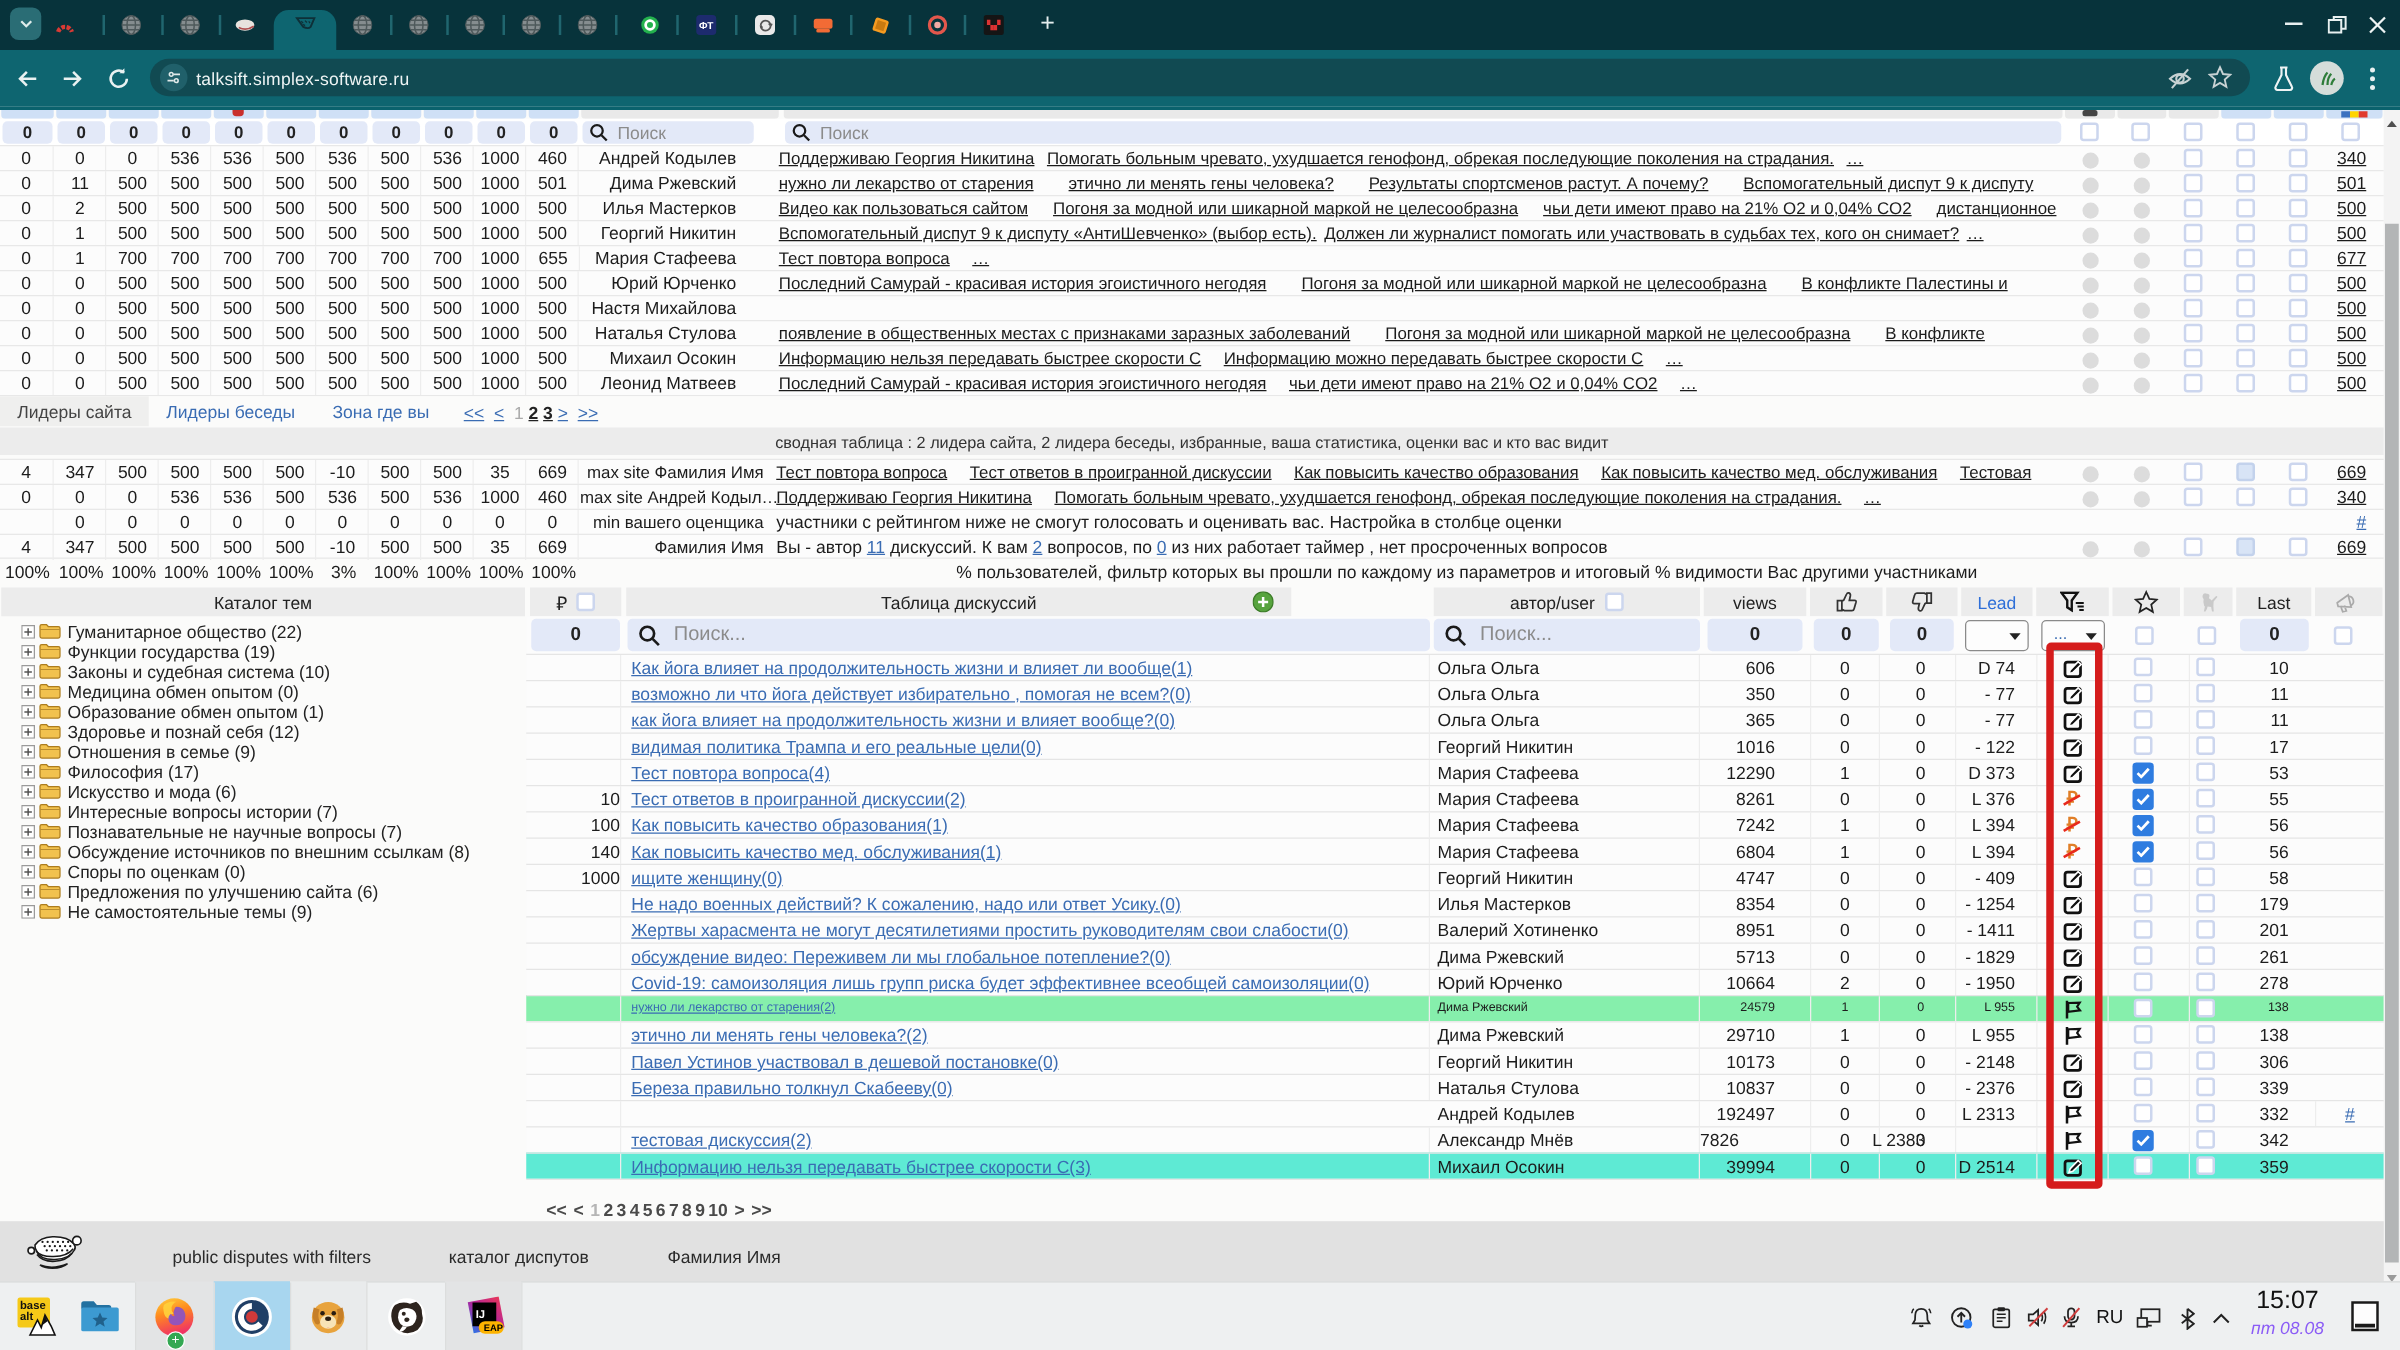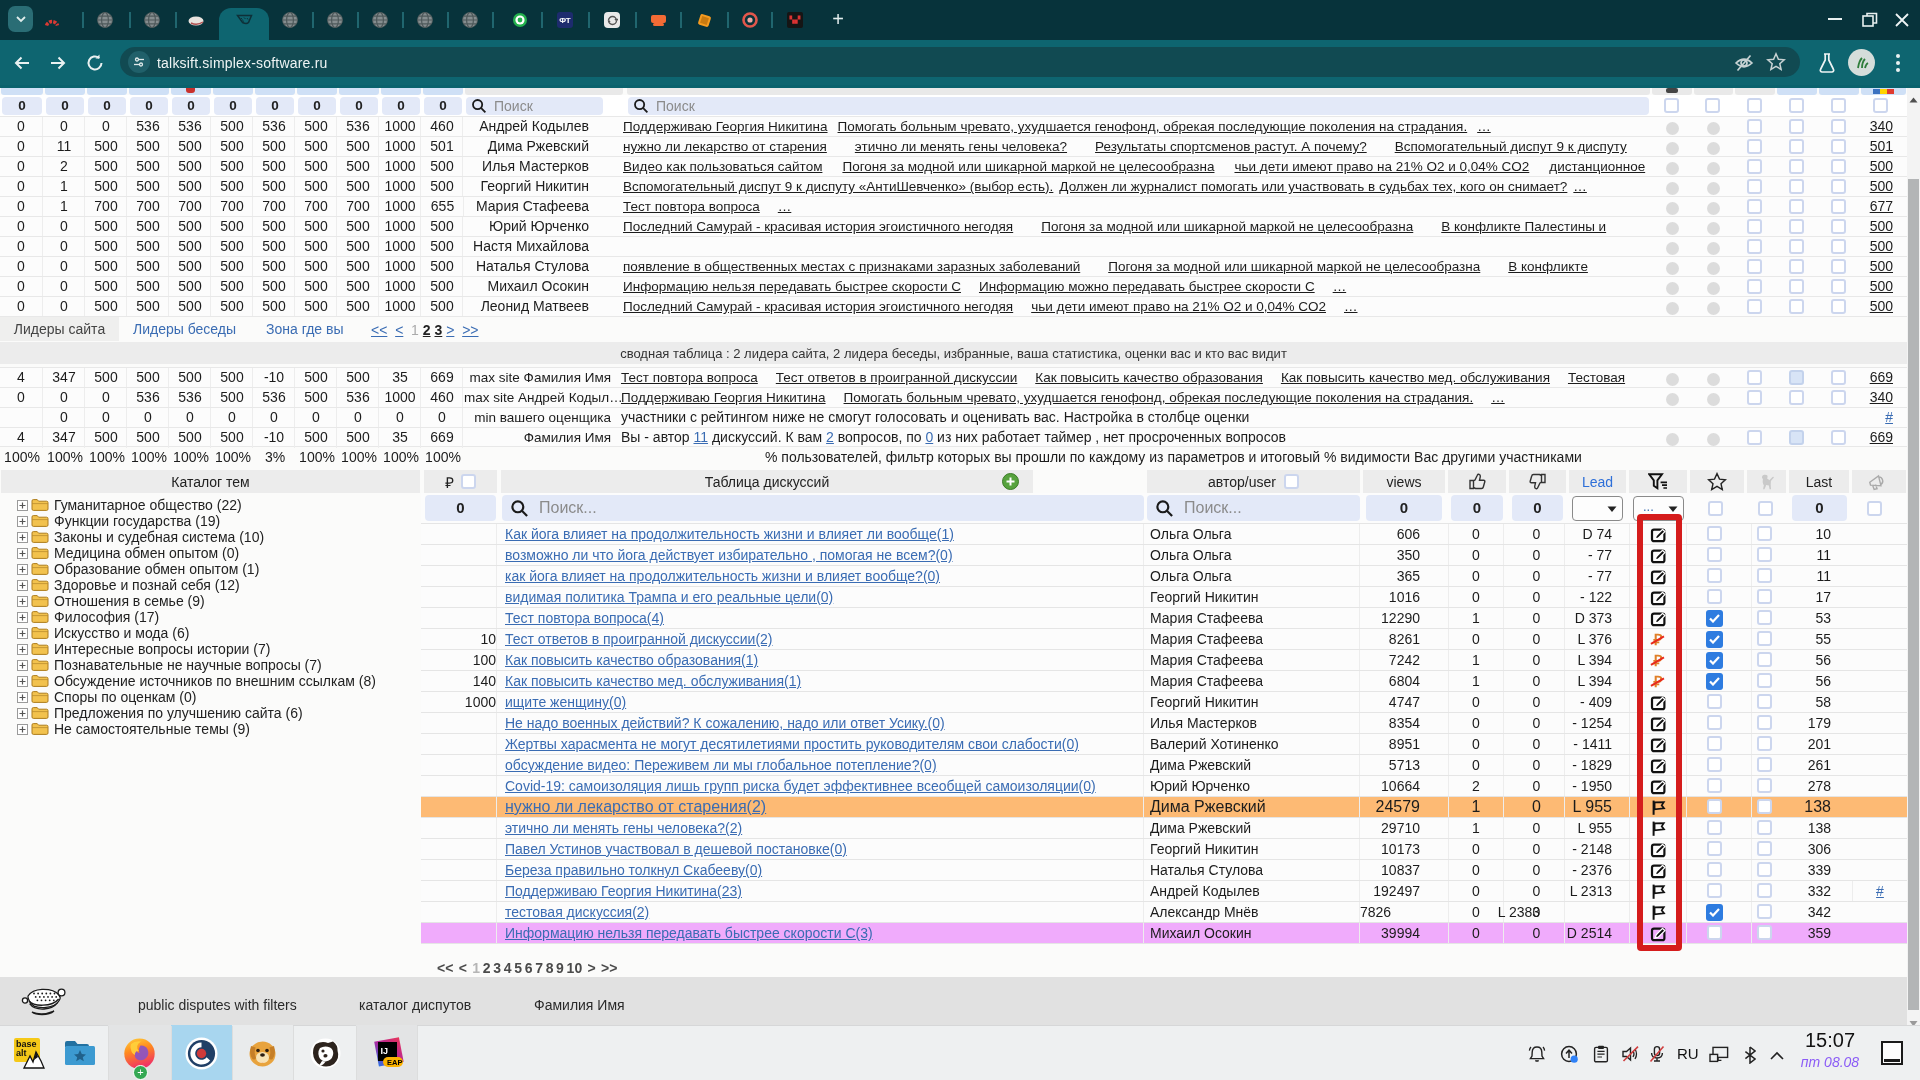--- a/index.html
+++ b/index.html
@@ -997,21 +997,21 @@
     <div class="abs" style="left:1088px;top:0;width:56px;height:21px;line-height:20px;text-align:center;border-right:1px solid #ededed;">0</div>
     <div class="abs" style="left:1141px;top:0;width:50px;height:21px;line-height:20px;text-align:right;white-space:nowrap;">- 1950</div>
     <div class="abs" style="left:1208px;top:0;width:58px;height:21px;border-left:1px solid #ededed;border-right:1px solid #ededed;text-align:center;padding-top:2px;"><svg width="17" height="17" viewBox="0 0 17 17">
         <rect x="2" y="3.6" width="12.4" height="11.6" rx="2" fill="none" stroke="#111" stroke-width="2.2"></rect>
         <path d="M5.2 13 L6.2 9.9 L12.5 3.3 L14.9 5.6 L8.2 12.1 Z" fill="#111" stroke="#fff" stroke-width="1.3"></path>
       </svg></div>
     <div class="abs cb" style="left:1286px;top:2px;"></div>
     <div class="abs cb" style="left:1336px;top:2px;"></div>
     <div class="abs" style="left:1330px;top:0;width:80px;height:21px;line-height:20px;text-align:right;border-left:1px solid #ededed;">278</div>
   </div>
-<div class="abs" style="left:421px;top:796px;width:1486px;height:21px;border-top:1px solid #e5e5e5;background:#fdba74;font-size:16px;color:#1c1c1c;white-space:nowrap;text-decoration:underline;">
+<div class="abs" style="left:421px;top:796px;width:1486px;height:21px;border-top:1px solid #e5e5e5;background:#86efac;font-size:10px;color:#1c1c1c;white-space:nowrap;text-decoration:underline;">
     <div class="abs" style="left:3px;top:0;width:73px;height:21px;text-align:right;line-height:20px;border-right:1px solid #ededed;"></div>
     <div class="abs" style="left:84px;top:0;width:639px;height:21px;line-height:20px;border-right:1px solid #ededed;"><a>нужно ли лекарство от старения(2)</a></div>
     <div class="abs" style="left:729px;top:0;width:210px;height:21px;line-height:20px;border-right:1px solid #ededed;">Дима Ржевский</div>
     <div class="abs" style="left:939px;top:0;width:60px;height:21px;line-height:20px;text-align:right;">24579</div>
     <div class="abs" style="left:1027px;top:0;width:56px;height:21px;line-height:20px;text-align:center;border-left:1px solid #ededed;border-right:1px solid #ededed;">1</div>
     <div class="abs" style="left:1088px;top:0;width:56px;height:21px;line-height:20px;text-align:center;border-right:1px solid #ededed;">0</div>
     <div class="abs" style="left:1141px;top:0;width:50px;height:21px;line-height:20px;text-align:right;white-space:nowrap;">L 955</div>
     <div class="abs" style="left:1208px;top:0;width:58px;height:21px;border-left:1px solid #ededed;border-right:1px solid #ededed;text-align:center;padding-top:2px;"><svg width="16" height="17" viewBox="0 0 16 17">
         <path d="M3.6 1.6 V15.8" stroke="#111" stroke-width="2"></path>
         <path d="M4.6 3.4 L13.8 3.1 L11.7 6.4 L14 9.3 L4.6 10.4 Z" fill="none" stroke="#111" stroke-width="1.7"></path>
@@ -1063,21 +1063,20 @@
     <div class="abs" style="left:1208px;top:0;width:58px;height:21px;border-left:1px solid #ededed;border-right:1px solid #ededed;text-align:center;padding-top:2px;"><svg width="17" height="17" viewBox="0 0 17 17">
         <rect x="2" y="3.6" width="12.4" height="11.6" rx="2" fill="none" stroke="#111" stroke-width="2.2"></rect>
         <path d="M5.2 13 L6.2 9.9 L12.5 3.3 L14.9 5.6 L8.2 12.1 Z" fill="#111" stroke="#fff" stroke-width="1.3"></path>
       </svg></div>
     <div class="abs cb" style="left:1286px;top:2px;"></div>
     <div class="abs cb" style="left:1336px;top:2px;"></div>
     <div class="abs" style="left:1330px;top:0;width:80px;height:21px;line-height:20px;text-align:right;border-left:1px solid #ededed;">339</div>
   </div>
 <div class="abs" style="left:421px;top:880px;width:1486px;height:21px;border-top:1px solid #e5e5e5;background:#fcfcfc;font-size:14px;color:#1c1c1c;white-space:nowrap;">
     <div class="abs" style="left:3px;top:0;width:73px;height:21px;text-align:right;line-height:20px;border-right:1px solid #ededed;"></div>
-    <div class="abs" style="left:84px;top:0;width:639px;height:21px;line-height:20px;border-right:1px solid #ededed;"><a>Поддерживаю Георгия Никитина(23)</a></div>
     <div class="abs" style="left:729px;top:0;width:210px;height:21px;line-height:20px;border-right:1px solid #ededed;">Андрей Кодылев</div>
     <div class="abs" style="left:939px;top:0;width:60px;height:21px;line-height:20px;text-align:right;">192497</div>
     <div class="abs" style="left:1027px;top:0;width:56px;height:21px;line-height:20px;text-align:center;border-left:1px solid #ededed;border-right:1px solid #ededed;">0</div>
     <div class="abs" style="left:1088px;top:0;width:56px;height:21px;line-height:20px;text-align:center;border-right:1px solid #ededed;">0</div>
     <div class="abs" style="left:1141px;top:0;width:50px;height:21px;line-height:20px;text-align:right;white-space:nowrap;">L 2313</div>
     <div class="abs" style="left:1208px;top:0;width:58px;height:21px;border-left:1px solid #ededed;border-right:1px solid #ededed;text-align:center;padding-top:2px;"><svg width="16" height="17" viewBox="0 0 16 17">
         <path d="M3.6 1.6 V15.8" stroke="#111" stroke-width="2"></path>
         <path d="M4.6 3.4 L13.8 3.1 L11.7 6.4 L14 9.3 L4.6 10.4 Z" fill="none" stroke="#111" stroke-width="1.7"></path>
       </svg></div>
     <div class="abs cb" style="left:1286px;top:2px;"></div>
@@ -1098,21 +1097,21 @@
         <path d="M4.6 3.4 L13.8 3.1 L11.7 6.4 L14 9.3 L4.6 10.4 Z" fill="none" stroke="#111" stroke-width="1.7"></path>
       </svg></div>
     <div class="abs cbBlue" style="left:1285px;top:2px;">
       <svg width="11" height="9" viewBox="0 0 11 9">
         <path d="M1 4.5 L4 7.5 L10 1" stroke="#fff" stroke-width="2.2" fill="none"></path>
       </svg>
     </div>
     <div class="abs cb" style="left:1336px;top:2px;"></div>
     <div class="abs" style="left:1330px;top:0;width:80px;height:21px;line-height:20px;text-align:right;border-left:1px solid #ededed;">342</div>
   </div>
-<div class="abs" style="left:421px;top:922px;width:1486px;height:21px;border-top:1px solid #e5e5e5;background:#f0abfc;font-size:14px;color:#1c1c1c;white-space:nowrap;">
+<div class="abs" style="left:421px;top:922px;width:1486px;height:21px;border-top:1px solid #e5e5e5;background:#5eead4;font-size:14px;color:#1c1c1c;white-space:nowrap;">
     <div class="abs" style="left:3px;top:0;width:73px;height:21px;text-align:right;line-height:20px;border-right:1px solid #ededed;"></div>
     <div class="abs" style="left:84px;top:0;width:639px;height:21px;line-height:20px;border-right:1px solid #ededed;"><a>Информацию нельзя передавать быстрее скорости С(3)</a></div>
     <div class="abs" style="left:729px;top:0;width:210px;height:21px;line-height:20px;border-right:1px solid #ededed;">Михаил Осокин</div>
     <div class="abs" style="left:939px;top:0;width:60px;height:21px;line-height:20px;text-align:right;">39994</div>
     <div class="abs" style="left:1027px;top:0;width:56px;height:21px;line-height:20px;text-align:center;border-left:1px solid #ededed;border-right:1px solid #ededed;">0</div>
     <div class="abs" style="left:1088px;top:0;width:56px;height:21px;line-height:20px;text-align:center;border-right:1px solid #ededed;">0</div>
     <div class="abs" style="left:1141px;top:0;width:50px;height:21px;line-height:20px;text-align:right;white-space:nowrap;">D 2514</div>
     <div class="abs" style="left:1208px;top:0;width:58px;height:21px;border-left:1px solid #ededed;border-right:1px solid #ededed;text-align:center;padding-top:2px;"><svg width="17" height="17" viewBox="0 0 17 17">
         <rect x="2" y="3.6" width="12.4" height="11.6" rx="2" fill="none" stroke="#111" stroke-width="2.2"></rect>
         <path d="M5.2 13 L6.2 9.9 L12.5 3.3 L14.9 5.6 L8.2 12.1 Z" fill="#111" stroke="#fff" stroke-width="1.3"></path>

